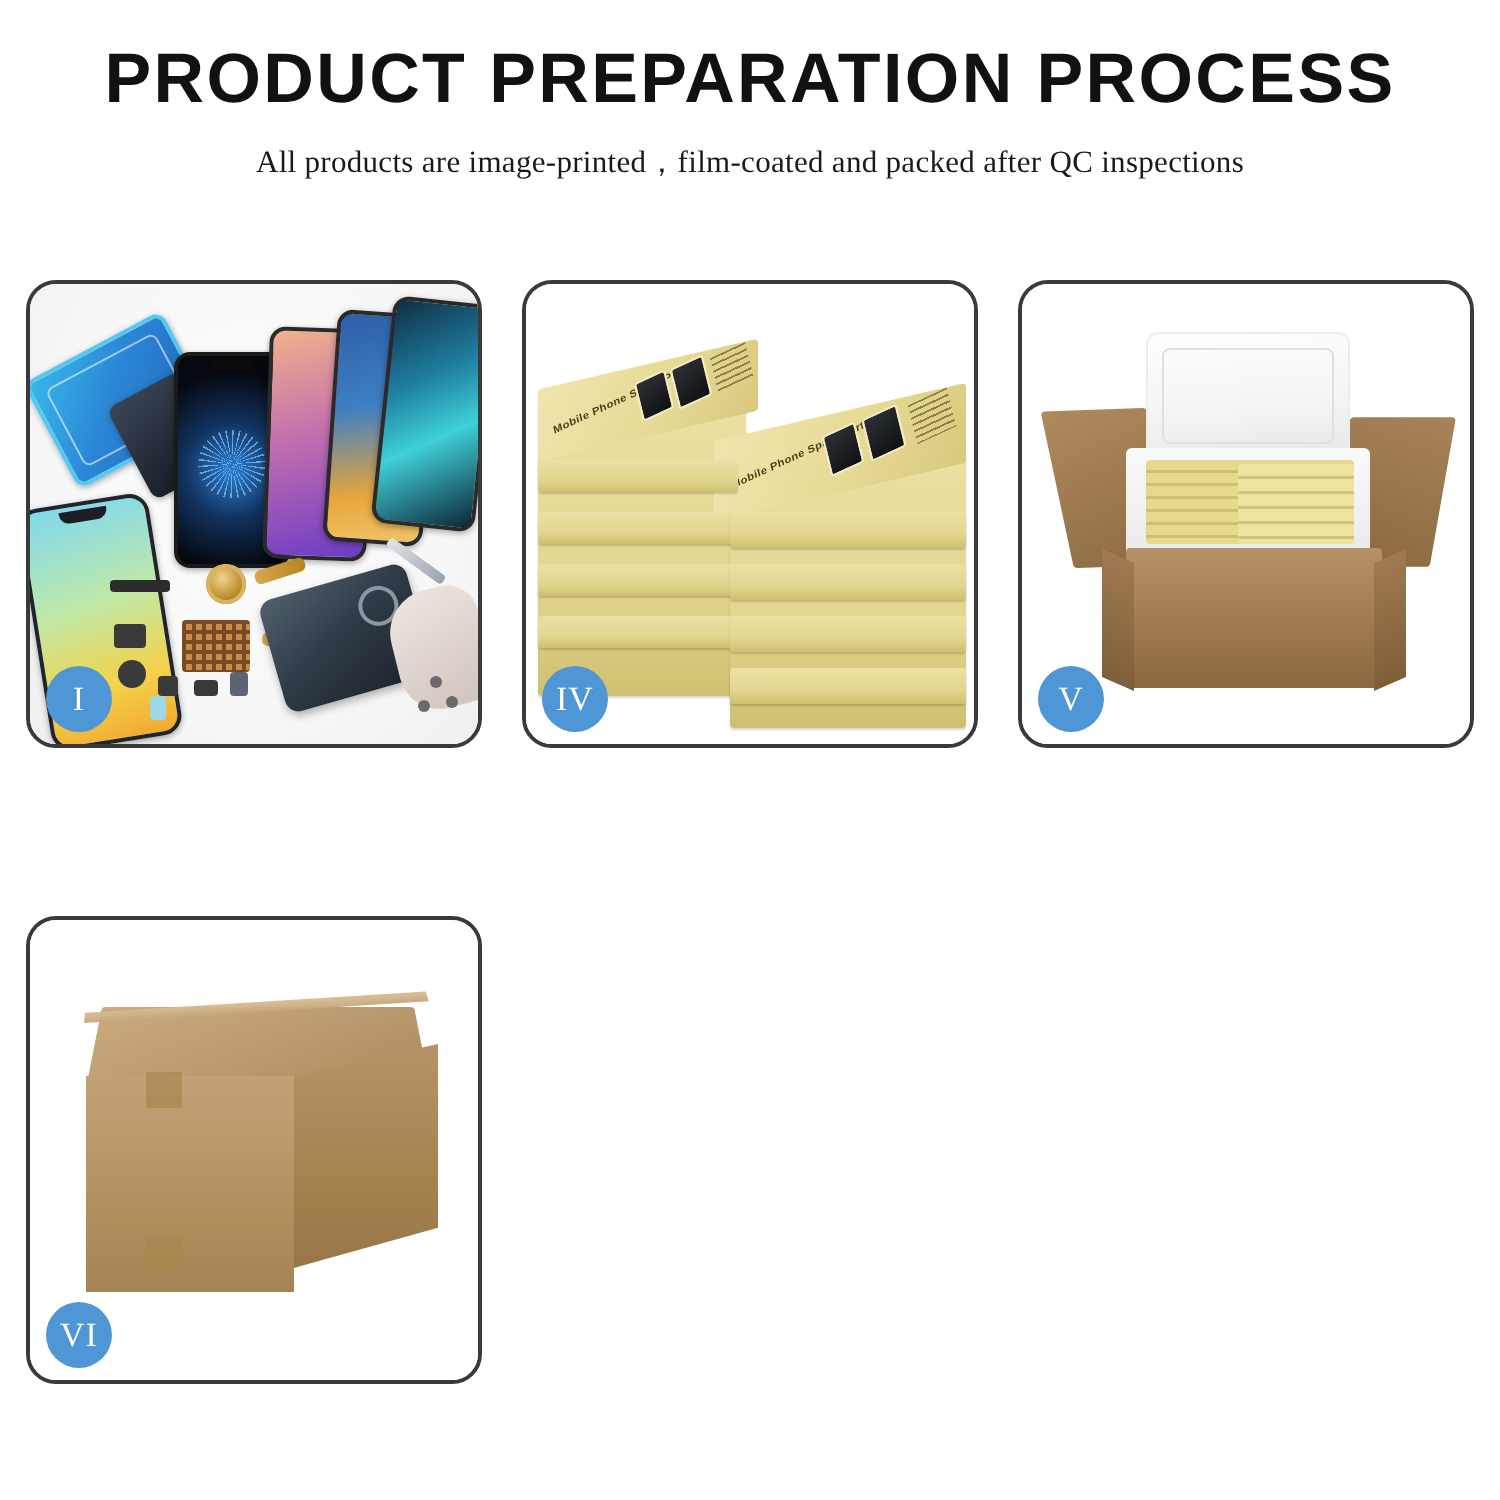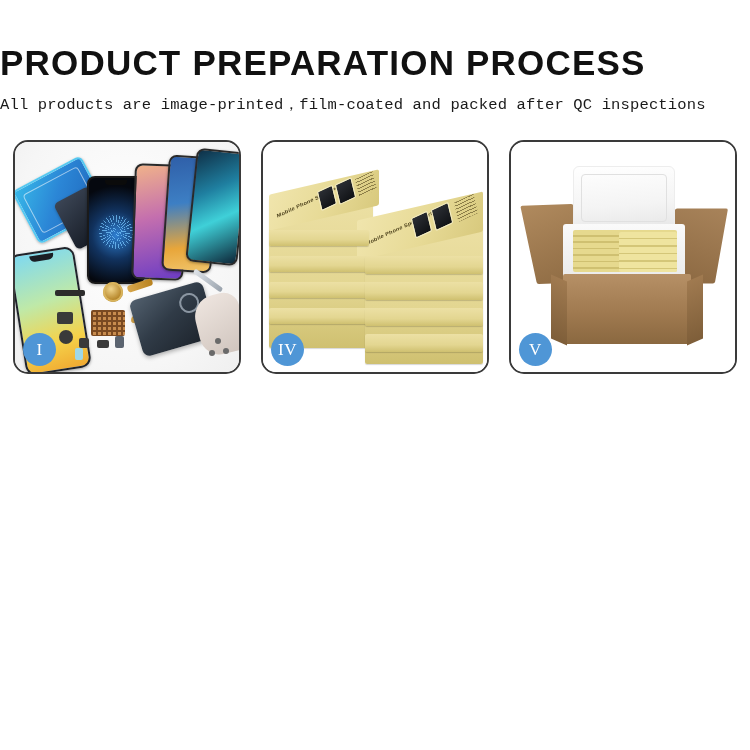--- a/index.html
+++ b/index.html
@@ -10,33 +10,34 @@
   body {
     width: 750px;
     height: 750px;
     font-family: "Liberation Sans", sans-serif;
     overflow: hidden;
     position: relative;
   }
 
   
   .header {
-    padding-top: 45px;
+    text-align: center;
+    padding-top: 22px;
   }
   .page-title {
     font-family: "Liberation Sans", sans-serif;
     font-size: 35px;
     font-weight: 700;
     letter-spacing: 1.2px;
     color: #111111;
     margin: 0;
     line-height: 1.05;
   }
   .page-subtitle {
-    font-family: Liberation Mono, monospace;
+    font-family: Liberation Serif, serif;
     font-size: 15.5px;
     font-weight: 400;
     color: #1a1a1a;
     margin: 12px 0 0 0;
     letter-spacing: 0.15px;
   }
 
   
   .grid {
     position: absolute;
@@ -485,14 +486,25 @@
       <div class="flap-r5"></div>
       <div class="foam-lid"></div>
       <div class="foam-box"></div>
       <div class="yellow-pack"></div>
       <div class="yellow-pack2"></div>
       <div class="carton5"></div>
     </div>
     <div class="badge">V</div>
   </div>
 
+  <div class="panel">
+    <div class="panel-inner p6">
+      <div class="c6-top"></div>
+      <div class="c6-tape"></div>
+      <div class="c6-side"></div>
+      <div class="c6-front"></div>
+      <div class="c6-seal" style="left:58px;top:76px;"></div>
+      <div class="c6-seal" style="left:58px;top:158px;"></div>
+    </div>
+    <div class="badge">VI</div>
+  </div>
 
 </div>
 
 </body></html>

